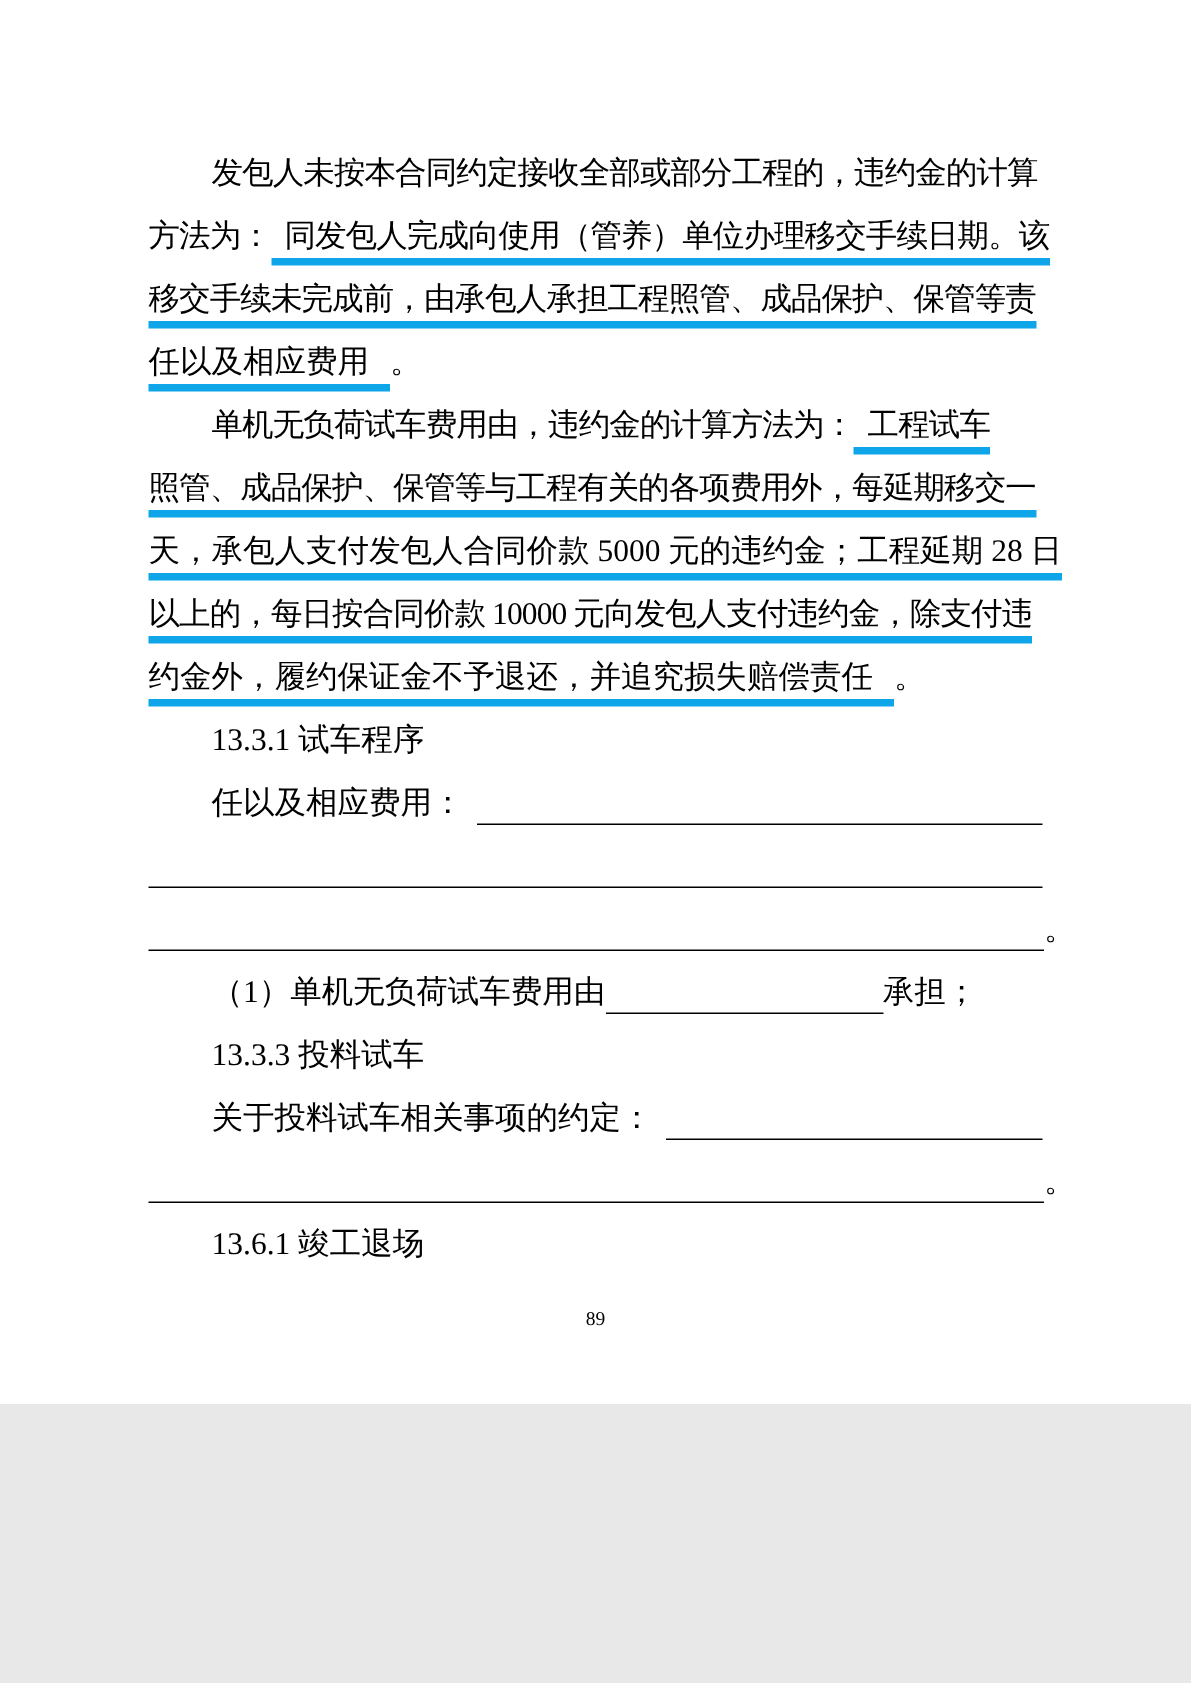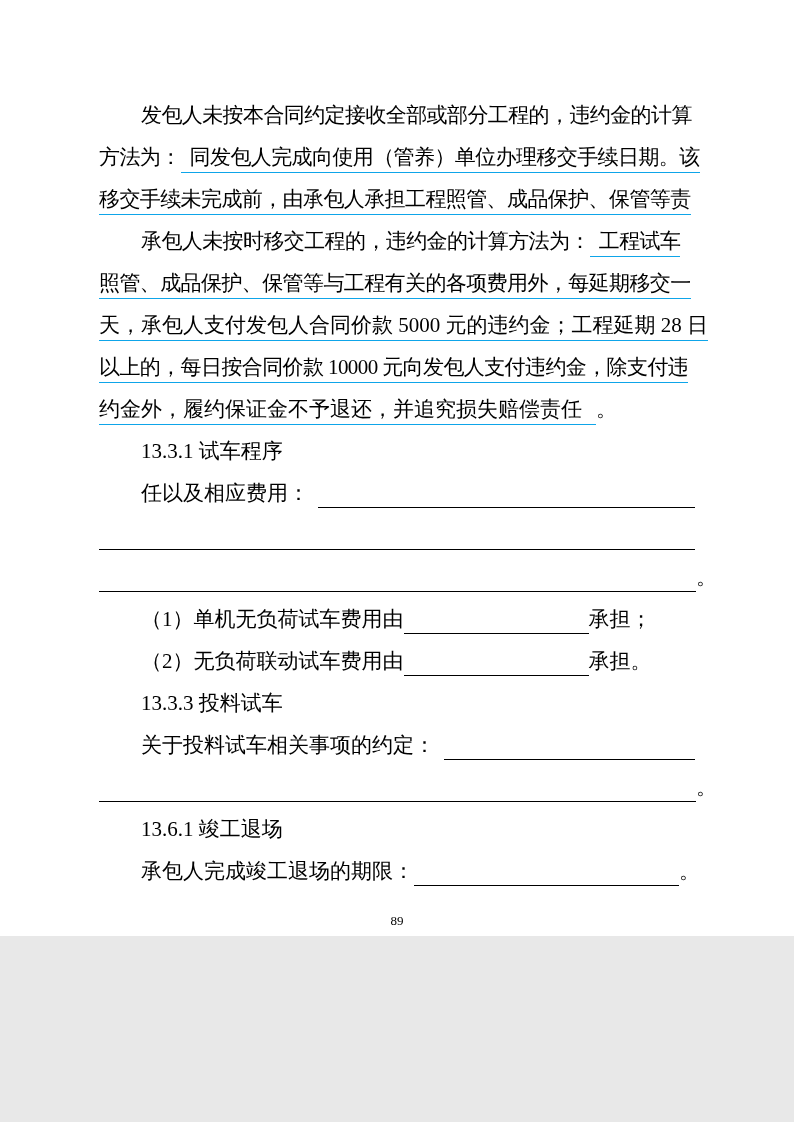--- a/index.html
+++ b/index.html
@@ -23,21 +23,21 @@
   }
   .line {
     height: 42px;
     line-height: 42px;
     white-space: nowrap;
   }
   .indent { padding-left: 42px; }
   .tight { letter-spacing: -0.6px; }
   
   .u {
-    border-bottom: 1px solid #0ea5e9;
+    border-bottom: 5px solid #0ea5e9;
     padding-bottom: 3px;
   }
   .u-lead { padding-left: 9px; }
   .u-trail { padding-right: 14px; }
   
   .flex-line {
     display: flex;
     align-items: flex-end;
     height: 42px;
   }
@@ -80,23 +80,26 @@
 
     <div class="line indent tight">
       <span>发包人未按本合同约定接收全部或部分工程的，违约金的计算</span>
     </div>
     <div class="line tight">
       <span>方法为：</span><span class="u u-lead">同发包人完成向使用（管养）单位办理移交手续日期。该</span>
     </div>
     <div class="line tight">
       <span class="u">移交手续未完成前，由承包人承担工程照管、成品保护、保管等责</span>
     </div>
+    <div class="line">
+      <span class="u u-trail">任以及相应费用</span><span>。</span>
+    </div>
 
     <div class="line indent tight">
-      <span>承包人未按时移交工程的，违约金的计算方法为：</span><span class="u u-lead">工程试车</span>
+      <span>单机无负荷试车费用由，违约金的计算方法为：</span><span class="u u-lead">工程试车</span>
     </div>
     <div class="line tight">
       <span class="u">照管、成品保护、保管等与工程有关的各项费用外，每延期移交一</span>
     </div>
     <div class="line">
       <span class="u">天，承包人支付发包人合同价款 5000 元的违约金；工程延期 28 日</span>
     </div>
     <div class="line tight">
       <span class="u">以上的，每日按合同价款 10000 元向发包人支付违约金，除支付违</span>
     </div>
@@ -115,37 +118,31 @@
       <div class="fill"></div>
     </div>
     <div class="flex-line ext">
       <div class="fill"></div>
       <span class="tail">。</span>
     </div>
     <div class="line indent">
       <span>（1）单机无负荷试车费用由</span><span class="blank blank-cost"></span><span>承担；</span>
     </div>
     <div class="line indent">
-      <span>（2）无负荷联动试车费用由</span><span class="blank blank-cost"></span><span>承担。</span>
-    </div>
-    <div class="line indent">
       <span>13.3.3 投料试车</span>
     </div>
     <div class="flex-line indent">
       <span class="lbl">关于投料试车相关事项的约定：</span>
       <div class="fill fill-gap"></div>
     </div>
     <div class="flex-line ext">
       <div class="fill"></div>
       <span class="tail">。</span>
     </div>
 
     <div class="line indent">
       <span>13.6.1 竣工退场</span>
     </div>
-    <div class="line indent">
-      <span>承包人完成竣工退场的期限：</span><span class="blank blank-deadline"></span><span>。</span>
-    </div>
 
     <div class="page-number">89</div>
 
   </div>
 </div>
 
 </body></html>

